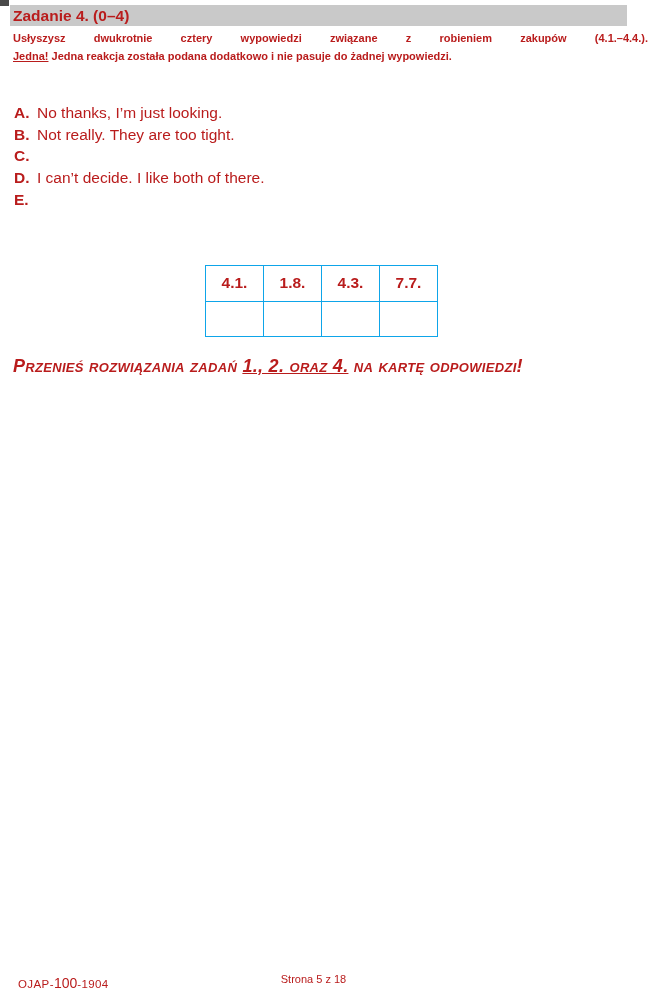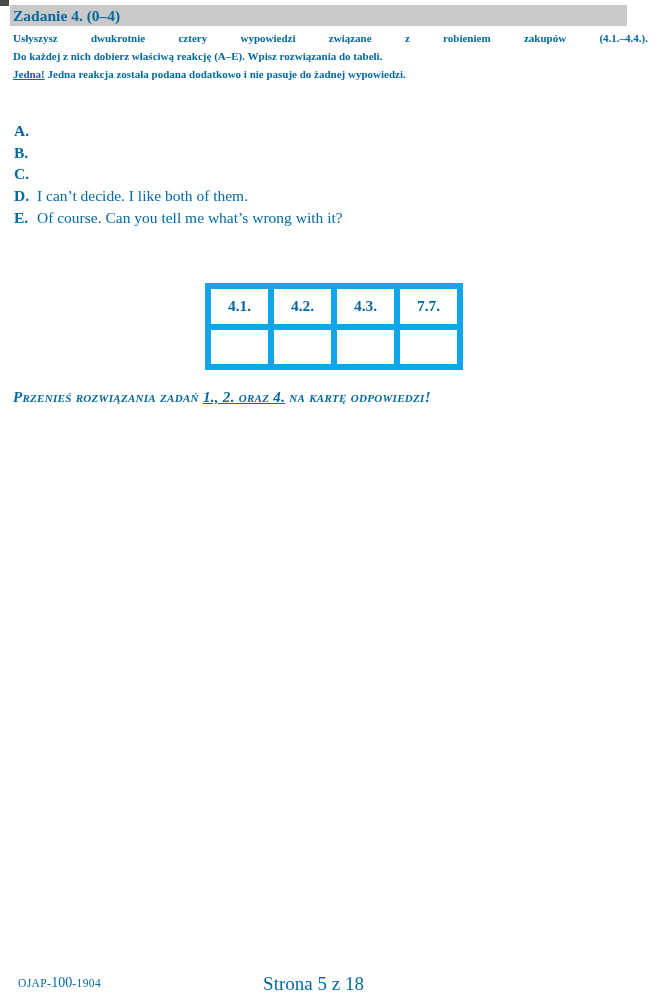--- a/index.html
+++ b/index.html
@@ -1,22 +1,22 @@
 <!DOCTYPE html>
 <html><head>
 <meta charset="utf-8">
 <style>
   html, body { margin: 0; padding: 0; background: #ffffff; }
   .page {
     position: relative;
     width: 664px;
     height: 994px;
     background: #ffffff;
-    font-family: Liberation Serif, serif;
-    color: #0369a1;
+    font-family: Liberation Sans, sans-serif;
+    color: #b91c1c;
     overflow: hidden;
   }
   .corner-artifact {
     position: absolute;
     left: 0; top: 0;
     width: 9px; height: 6px;
     background: #4a4a4a;
   }
   .task-header-bar {
     margin: 5px 37px 0 10px;
@@ -47,34 +47,34 @@
   .option-letter {
     font-weight: bold;
     width: 23px;
     flex: 0 0 23px;
   }
   .answer-table {
     border-collapse: collapse;
     margin: 54px 0 0 205px;
   }
   .answer-table td {
-    border: 6px solid #0ea5e9;
+    border: 1px solid #0ea5e9;
     width: 55px;
     text-align: center;
     vertical-align: middle;
     font-size: 15.5px;
   }
   .answer-table .hdr-row td {
     height: 33px;
     font-weight: bold;
   }
   .answer-table .ans-row td { height: 32px; }
   .transfer-note {
     margin: 19px 16px 0 13px;
-    font-size: 15px;
+    font-size: 18px;
     font-weight: bold;
     font-style: italic;
     font-variant: small-caps;
     letter-spacing: 0.3px;
   }
   .transfer-underlined { text-decoration: underline; }
   .footer {
     position: absolute;
     left: 0; right: 15px;
     top: 973px;
@@ -86,65 +86,65 @@
     top: 2px;
     font-size: 14px;
     white-space: nowrap;
   }
   .footer-code .sm { font-size: 11.5px; letter-spacing: 0.4px; }
   .footer-page {
     position: absolute;
     left: 0; right: 22px;
     text-align: center;
     top: 0;
-    font-size: 19px;
+    font-size: 11px;
   }
 </style>
 </head>
 <body>
 
 <div class="page">
 
   <div class="corner-artifact"></div>
 
   <div class="task-header-bar">
     <span>Zadanie 4. (0–4)</span>
   </div>
 
   <div class="intro">
     <div class="justify-line">Usłyszysz dwukrotnie cztery wypowiedzi związane z robieniem zakupów (4.1.–4.4.).</div>
-    <div>Do każdej z nich dobierz właściwą reakcję (A–E). Wpisz rozwiązania do tabeli.</div>
     <div><span class="warning-label">Jedna!</span><span> Jedna reakcja została podana dodatkowo i nie pasuje do żadnej wypowiedzi.</span></div>
   </div>
 
   <div class="options-list">
     <div class="option-row">
       <span class="option-letter">A.</span>
+      <span class="option-text">No thanks, I’m just looking.</span>
     </div>
     <div class="option-row">
       <span class="option-letter">B.</span>
+      <span class="option-text">Not really. They are too tight.</span>
     </div>
     <div class="option-row">
       <span class="option-letter">C.</span>
     </div>
     <div class="option-row">
       <span class="option-letter">D.</span>
-      <span class="option-text">I can’t decide. I like both of them.</span>
+      <span class="option-text">I can’t decide. I like both of there.</span>
     </div>
     <div class="option-row">
       <span class="option-letter">E.</span>
-      <span class="option-text">Of course. Can you tell me what’s wrong with it?</span>
     </div>
   </div>
 
   <table class="answer-table">
     <tbody>
       <tr class="hdr-row">
         <td>4.1.</td>
-        <td>4.2.</td>
+        <td>1.8.</td>
         <td>4.3.</td>
         <td>7.7.</td>
       </tr>
       <tr class="ans-row">
         <td></td>
         <td></td>
         <td></td>
         <td></td>
       </tr>
     </tbody>

